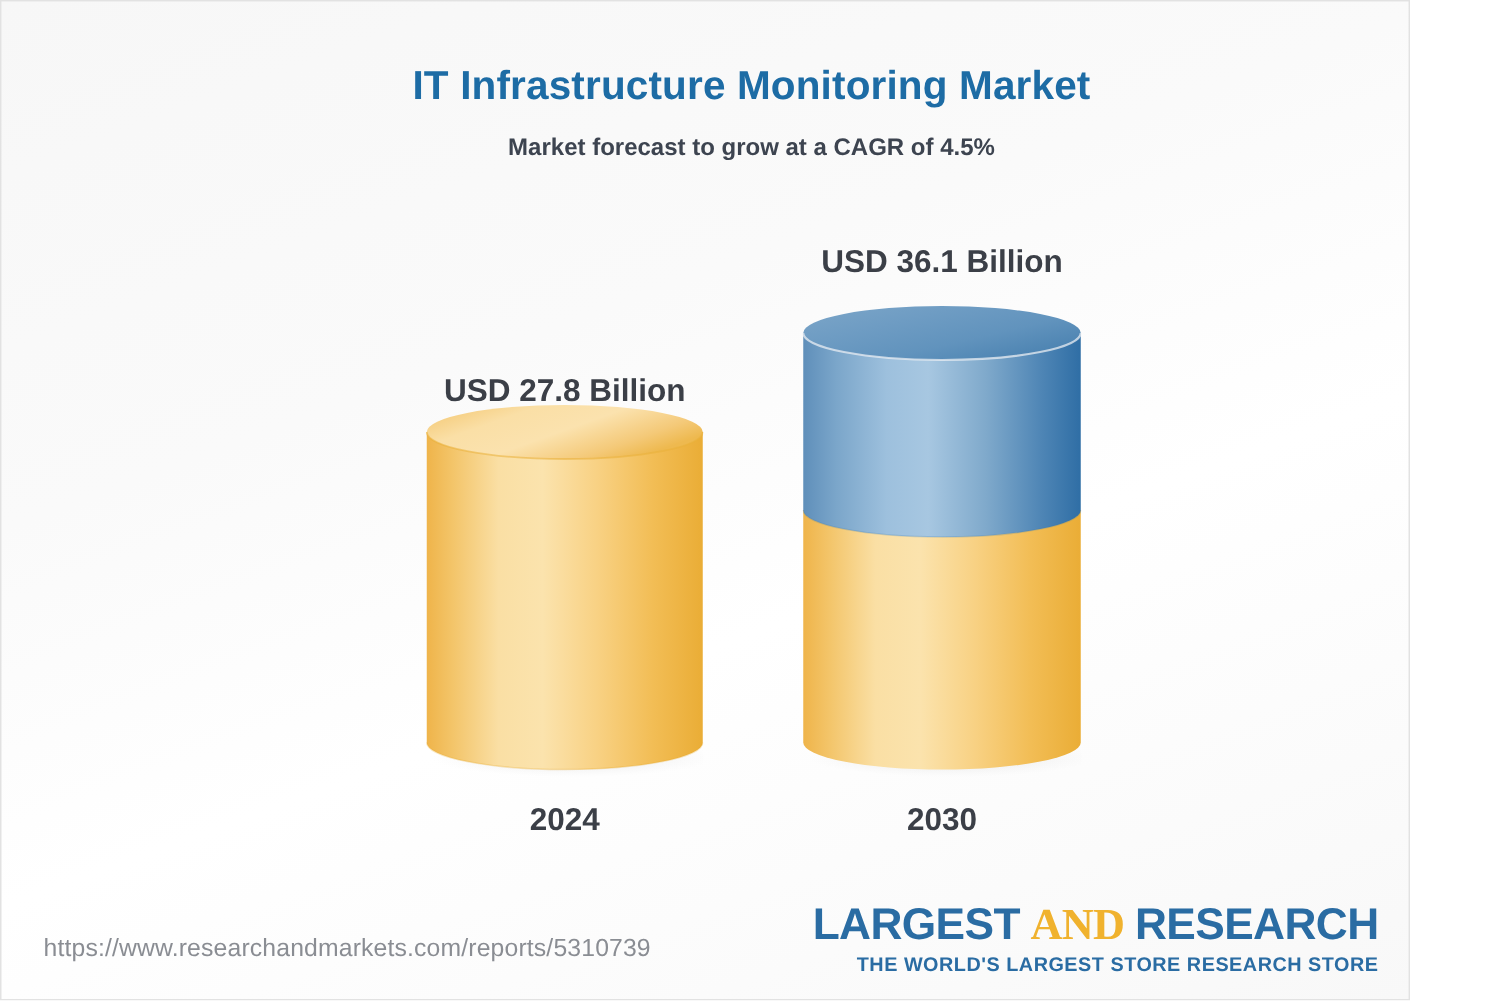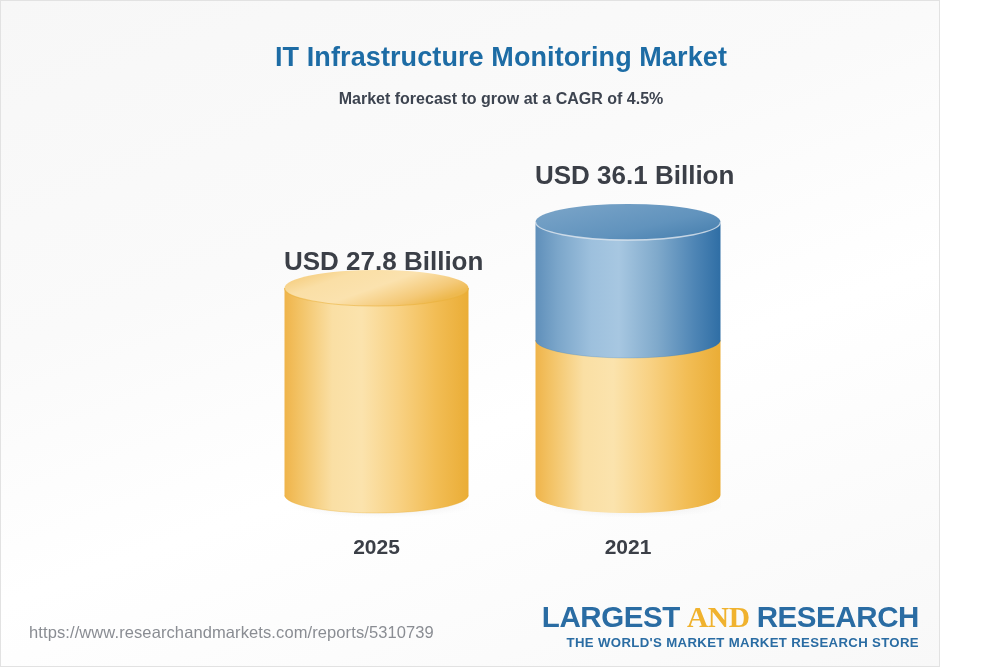--- a/index.html
+++ b/index.html
@@ -62,21 +62,21 @@
     position: absolute;
   }
 
   .bar-group.g0 { left: 283px; top: 150px; width: 185px; }
   .bar-group.g1 { left: 534px; top: 150px; width: 186px; }
 
   .value-label {
     position: absolute;
     width: 100%;
     text-align: center;
-    font-size: 26px;
+    font-size: 21px;
     font-weight: bold;
     color: #3b3f47;
     white-space: nowrap;
     line-height: 28px;
   }
 
   .value-label.v0 { top: 96px; left: 0; }
   .value-label.v1 { top: 10px; left: 0; }
 
   .cyl-wrap { position: absolute; left: 0; }
@@ -180,21 +180,21 @@
 
           <path d="M 0.5,19 L 0.5,226 A 92,18 0 0 0 184.5,226 L 184.5,19 Z" fill="url(#yellowBody0)"></path>
 
           <path d="M 0.5,226 A 92,18 0 0 0 184.5,226" fill="none" stroke="#e7a827" stroke-opacity="0.30" stroke-width="1"></path>
 
           <ellipse cx="92.5" cy="19" rx="92" ry="18" fill="url(#yellowTop0)"></ellipse>
           <path d="M 0.5,19 A 92,18 0 0 0 184.5,19" fill="none" stroke="#e9b13a" stroke-opacity="0.55" stroke-width="1.2"></path>
         </svg>
       </div>
 
-      <div class="cat-label x0">2025</div>
+      <div class="cat-label x0">2024</div>
     </div>
 
     <div class="bar-group g1">
 
       <div class="value-label v1">USD 36.1 Billion</div>
 
       <div class="cyl-wrap c1">
         <svg width="186" height="316" viewBox="0 0 186 316">
           <defs>
             <linearGradient id="blueBody1" x1="0" y1="0" x2="1" y2="0">
@@ -234,25 +234,25 @@
 
           <path d="M 0.5,19 L 0.5,137 A 92.5,18 0 0 0 185.5,137 L 185.5,19 Z" fill="url(#blueBody1)"></path>
 
           <path d="M 0.5,137 A 92.5,18 0 0 0 185.5,137" fill="none" stroke="#3d7aab" stroke-opacity="0.22" stroke-width="1"></path>
 
           <ellipse cx="93" cy="19" rx="92.5" ry="18" fill="url(#blueTop1)"></ellipse>
           <path d="M 0.5,19 A 92.5,18 0 0 0 185.5,19" fill="none" stroke="#e9eef3" stroke-opacity="0.75" stroke-width="1.4"></path>
         </svg>
       </div>
 
-      <div class="cat-label x1">2021</div>
+      <div class="cat-label x1">2030</div>
     </div>
 
   </div>
 
   <a class="source-url" href="#" style="text-decoration:none;">https://www.researchandmarkets.com/reports/5310739</a>
 
   <div class="logo">
     <div class="logo-main"><span>LARGEST</span><span class="logo-and" style="margin:0 7px;">AND</span><span>RESEARCH</span></div>
-    <div class="logo-tag">THE WORLD'S MARKET MARKET RESEARCH STORE</div>
+    <div class="logo-tag">THE WORLD'S LARGEST STORE RESEARCH STORE</div>
   </div>
 
 </div>
 
 </body></html>

